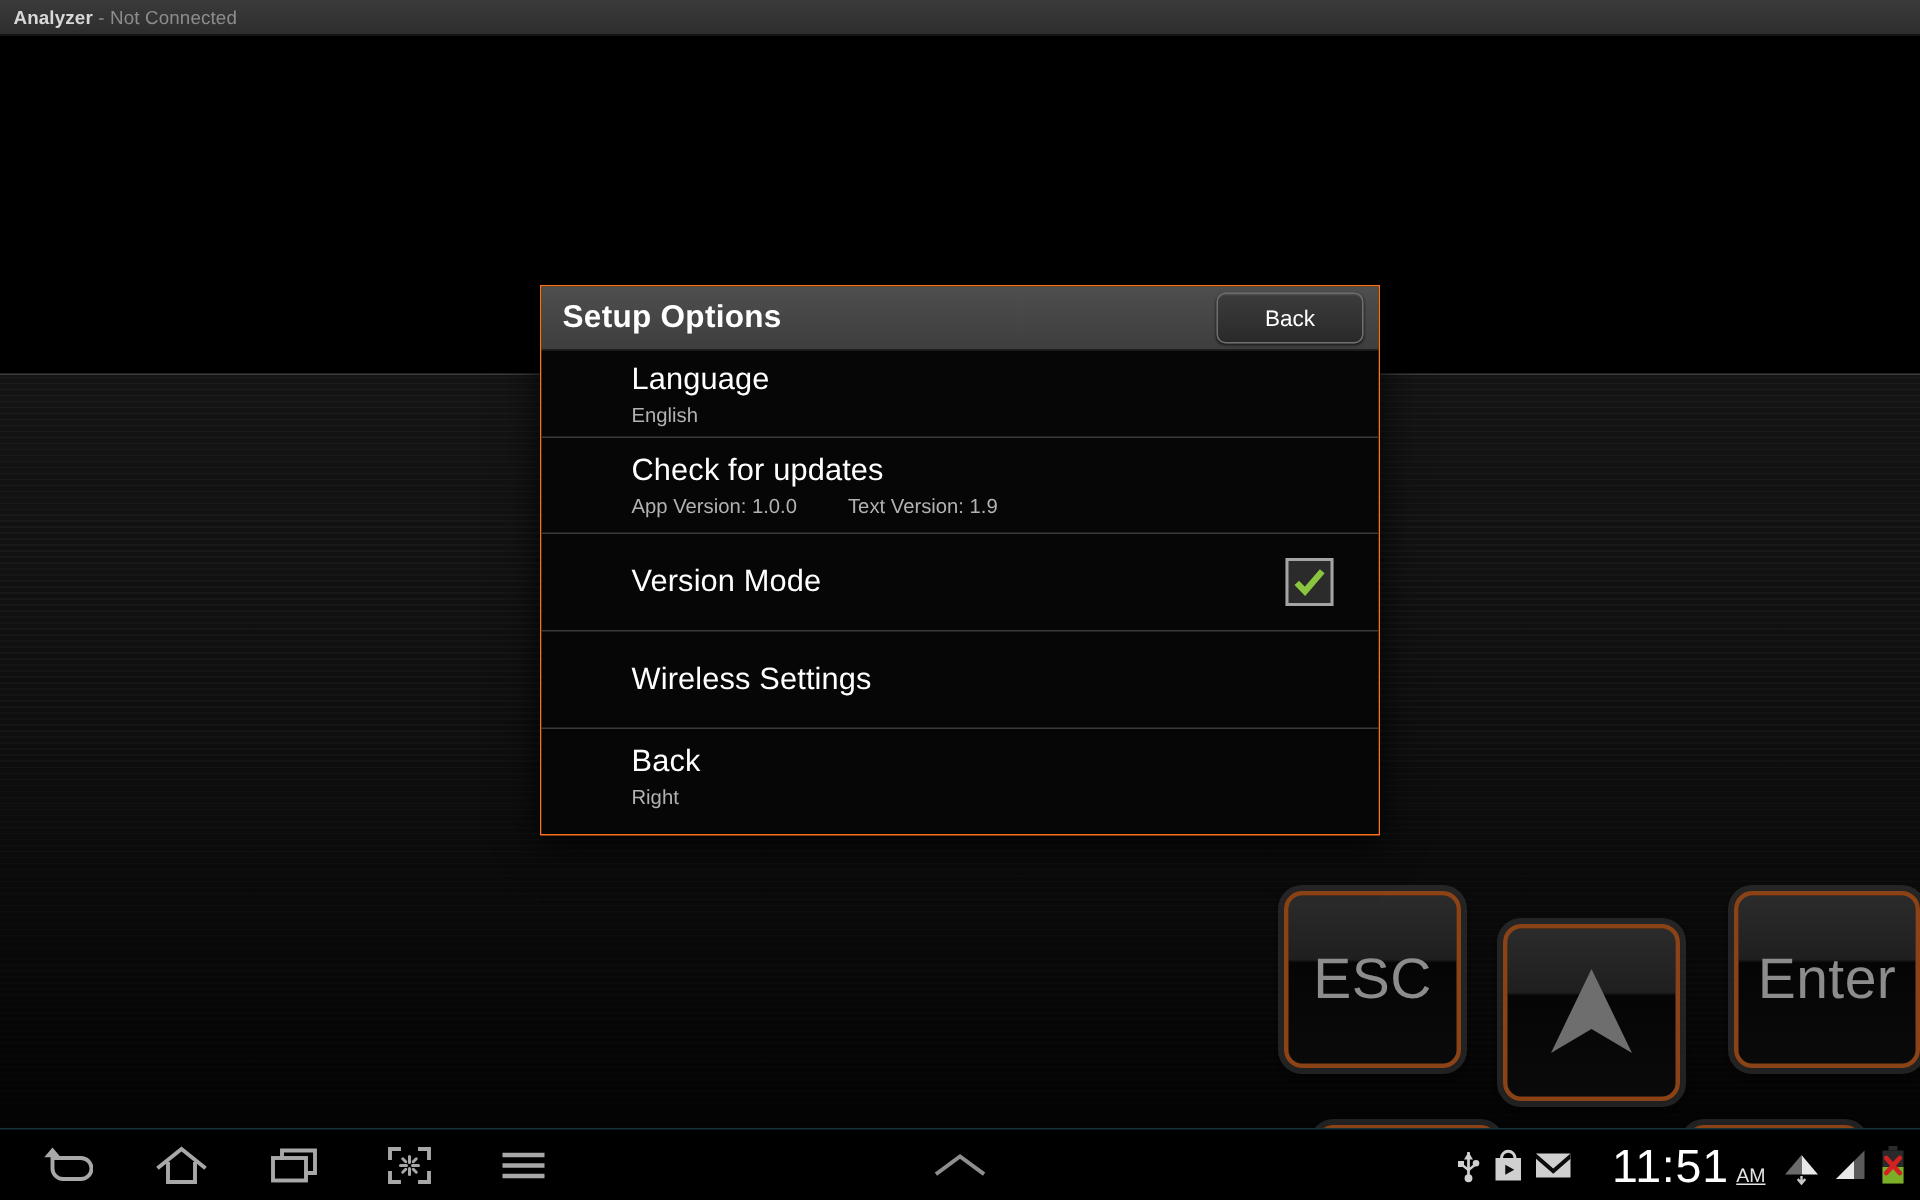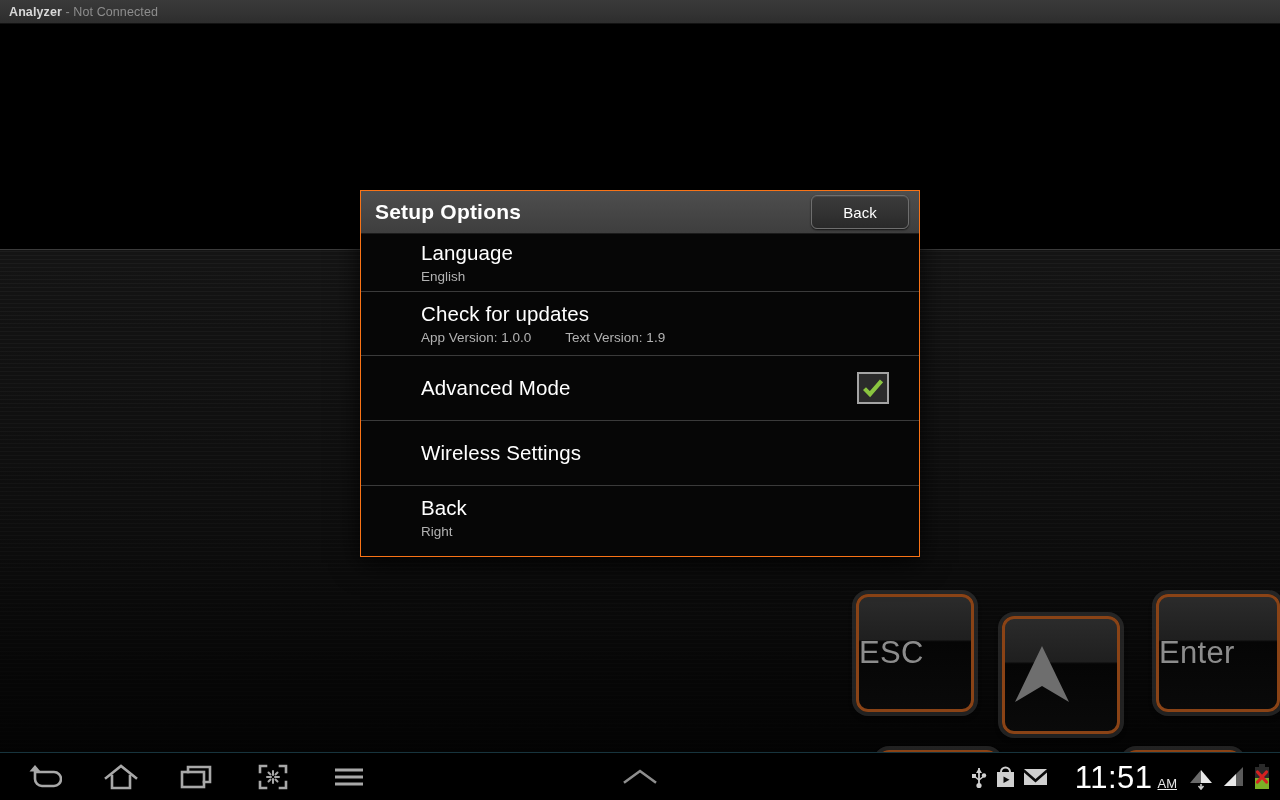--- a/index.html
+++ b/index.html
@@ -41,22 +41,22 @@
     border-top:1px solid #3b3b3b;
   }
 
   
   .key{
     position:absolute;
     border-radius:12px;
     border:3px solid #8a4316;
     background:linear-gradient(to bottom,#2b2b2b 0%,#1f1f1f 38%,#050505 40%,#0a0a0a 100%);
     box-shadow:0 0 0 4px rgba(60,60,60,.55), 0 3px 6px rgba(0,0,0,.8);
-    display:flex; align-items:center; justify-content:flex-start;
-    color:#8c8c8c; font-size:31px; letter-spacing:.3px;
+    display:flex; align-items:center; justify-content:center;
+    color:#8c8c8c; font-size:38px; letter-spacing:.3px;
   }
   #key-esc{ left:856px; top:344px; width:118px; height:118px; }
   #key-enter{ left:1156px; top:344px; width:124px; height:118px; }
   #key-up{ left:1002px; top:366px; width:118px; height:118px; }
   #key-left{ left:877px; top:500px; width:122px; height:118px; }
   #key-right{ left:1124px; top:500px; width:118px; height:118px; }
   .key svg{ display:block; }
   .arrow-fill{ fill:#6e6e6e; }
 
   #jlg-logo{
@@ -224,21 +224,21 @@
         <div class="txt">
           <div class="option-title">Check for updates</div>
           <div class="option-sub">
             <span>App Version: 1.0.0</span><span class="gap"></span><span>Text Version: 1.9</span>
           </div>
         </div>
       </div>
 
       <div class="option-row" id="row-advanced">
         <div class="txt">
-          <div class="option-title">Advanced Mode</div>
+          <div class="option-title">Version Mode</div>
         </div>
         <div class="checkbox">
           <span>
             <svg width="24" height="24" viewBox="0 0 24 24">
               <path d="M3.5 12.6 L9 18.2 L20.5 4.8" stroke="#8ac540" stroke-width="4.2" fill="none" stroke-linecap="butt" stroke-linejoin="miter"></path>
             </svg>
           </span>
         </div>
       </div>
 

